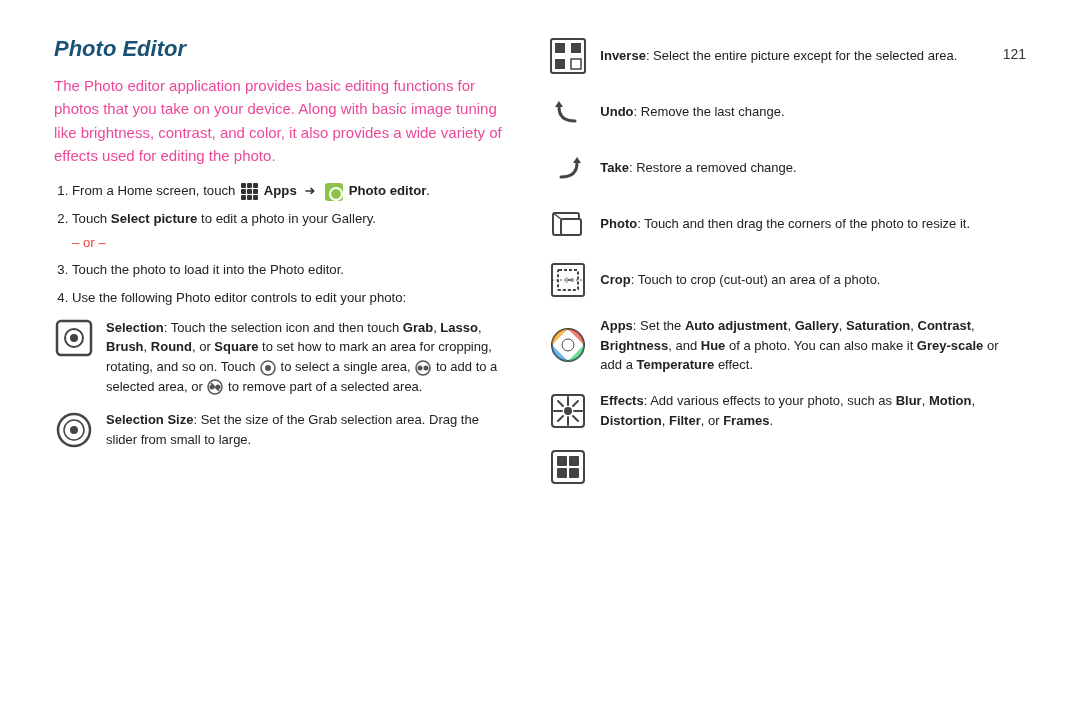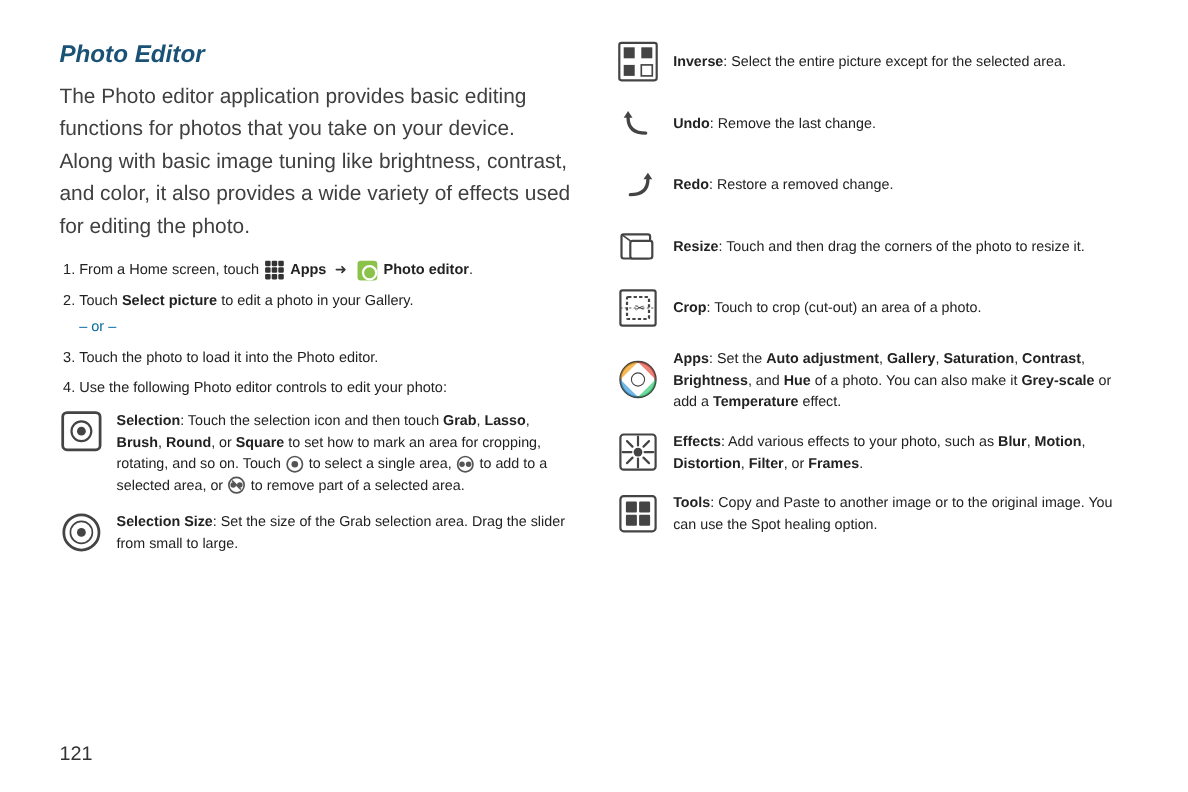--- a/index.html
+++ b/index.html
@@ -7,21 +7,20 @@
       background: #fff;
       font-family: Arial, sans-serif;
       font-size: 13.5px;
       color: #222;
       width: 1080px;
       height: 720px;
       overflow: hidden;
     }
     .page {
       display: flex;
-      flex-direction: column;
       padding: 36px 54px 24px 54px;
       height: 100%;
     }
     .two-col {
       display: flex;
       gap: 40px;
       flex: 1;
     }
     .col-left {
       flex: 1;
@@ -32,24 +31,24 @@
       min-width: 0;
     }
     h1.page-title {
       font-size: 22px;
       font-weight: bold;
       font-style: italic;
       color: #1a5276;
       margin-bottom: 12px;
     }
     .intro-text {
-      font-size: 19px;
+      font-size: 15px;
       line-height: 1.55;
       margin-bottom: 14px;
-      color: #404040;
+      color: #ec4899;
     }
     ol.steps {
       padding-left: 18px;
       margin-bottom: 0;
     }
     ol.steps > li {
       margin-bottom: 8px;
       font-size: 13.2px;
       line-height: 1.5;
     }
@@ -92,21 +91,21 @@
     .arrow-right {
       display: inline-block;
       margin: 0 4px;
       color: #333;
       font-size: 13px;
     }
     .bold { font-weight: bold; }
     .or-line {
       margin: 4px 0 4px 0;
       font-size: 13.2px;
-      color: #0369a1;
+      color: #ef4444;
     }
     .take-picture-line {
       margin-bottom: 4px;
       font-size: 13.2px;
       line-height: 1.5;
     }
 
     
     .controls-section {
       margin-top: 10px;
@@ -148,21 +147,21 @@
       justify-content: center;
     }
     .right-text {
       font-size: 13px;
       line-height: 1.5;
       flex: 1;
     }
 
     
     .page-number {
-      font-size: 18px;
+      font-size: 14px;
       margin-top: 10px;
       color: #333;
     }
 
     
     svg {
       display: block;
     }
   </style>
 </head>
@@ -286,35 +285,35 @@
       </div>
 
       <div class="right-item">
         <div class="right-icon">
           <svg width="38" height="38" viewBox="0 0 38 38">
             <path d="M28 8 L32 14 L24 14 Z" fill="#444"></path>
             <path d="M28 14 Q28 28 12 28" fill="none" stroke="#444" stroke-width="3" stroke-linecap="round"></path>
           </svg>
         </div>
         <div class="right-text">
-          <span class="bold">Redo</span>: Restore a removed change.
+          <span class="bold">Take</span>: Restore a removed change.
         </div>
       </div>
 
 
       <div class="right-item">
         <div class="right-icon">
           <svg width="38" height="38" viewBox="0 0 38 38">
             <rect x="4" y="8" width="26" height="22" rx="2" fill="#fff" stroke="#444" stroke-width="2"></rect>
             <rect x="12" y="14" width="20" height="16" rx="2" fill="#fff" stroke="#444" stroke-width="2"></rect>
             <line x1="4" y1="8" x2="12" y2="14" stroke="#444" stroke-width="1.5"></line>
           </svg>
         </div>
         <div class="right-text">
-          <span class="bold">Resize</span>: Touch and then drag the corners of the photo to resize it.
+          <span class="bold">Photo</span>: Touch and then drag the corners of the photo to resize it.
         </div>
       </div>
 
       <div class="right-item">
         <div class="right-icon">
           <svg width="38" height="38" viewBox="0 0 38 38">
             <rect x="3" y="3" width="32" height="32" rx="2" fill="#fff" stroke="#444" stroke-width="2"></rect>
             <rect x="9" y="9" width="20" height="20" rx="1" fill="none" stroke="#444" stroke-width="2" stroke-dasharray="3,2"></rect>
             <line x1="3" y1="19" x2="35" y2="19" stroke="#555" stroke-width="1" stroke-dasharray="2,2"></line>
             <text x="16" y="23" font-size="11" fill="#444" font-family="Arial">✂</text>
@@ -364,22 +363,19 @@
       <div class="right-item">
         <div class="right-icon">
           <svg width="38" height="38" viewBox="0 0 38 38">
             <rect x="3" y="3" width="32" height="32" rx="3" fill="#fff" stroke="#444" stroke-width="2"></rect>
             <rect x="8" y="8" width="10" height="10" rx="1" fill="#444"></rect>
             <rect x="20" y="8" width="10" height="10" rx="1" fill="#444"></rect>
             <rect x="8" y="20" width="10" height="10" rx="1" fill="#444"></rect>
             <rect x="20" y="20" width="10" height="10" rx="1" fill="#444"></rect>
           </svg>
         </div>
-        <div class="right-text">
-          <span class="bold">Tools</span>: Copy and Paste to another image or to the original image. You can use the Spot healing option.
-        </div>
       </div>
 
     </div>
   </div>
 
   <div class="page-number">121</div>
 </div>
 
 </body></html>

